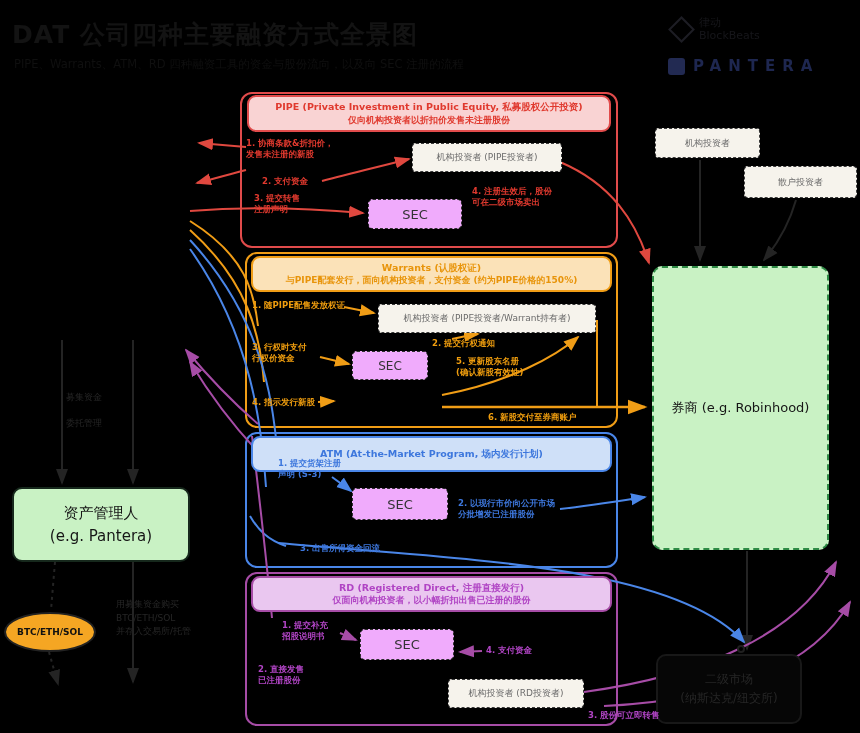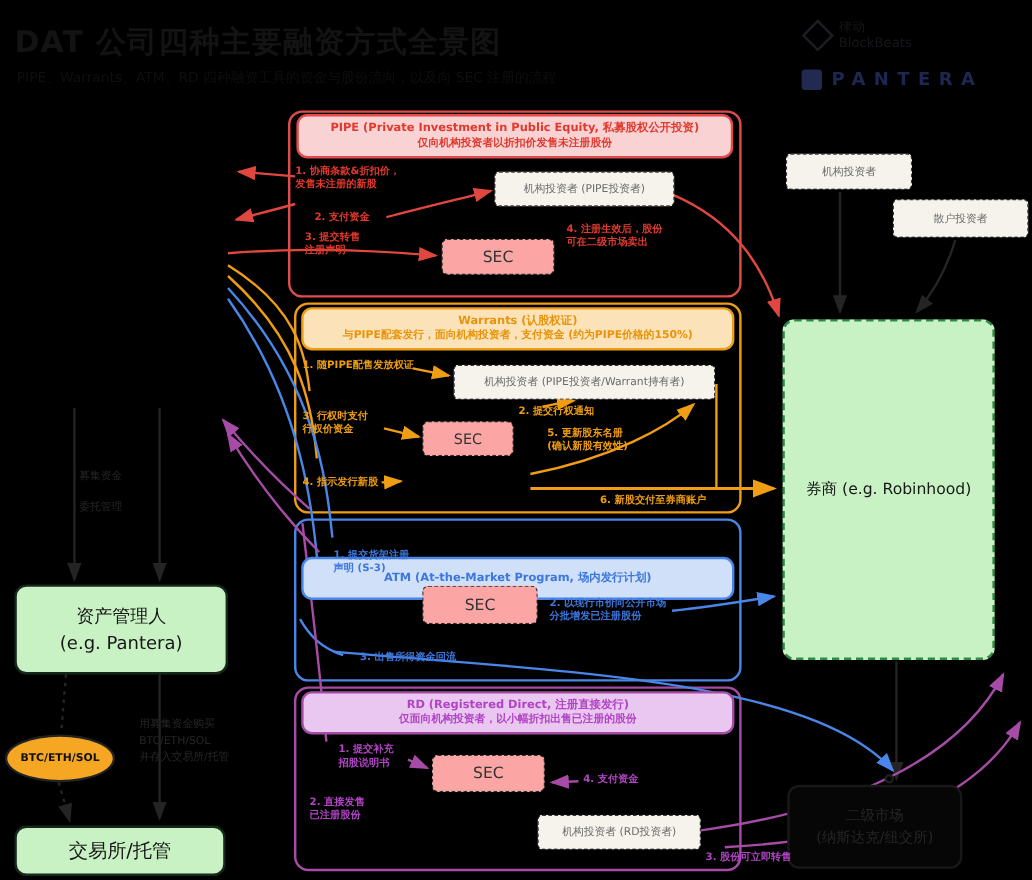--- a/index.html
+++ b/index.html
@@ -14,21 +14,21 @@
   .sec-rd  {border:2px solid #a64ca6;}
   .header{z-index:3;border-radius:9px;display:flex;flex-direction:column;align-items:center;
           justify-content:center;text-align:center;line-height:1.45;font-weight:bold;}
   .header .t1{font-size:9.5px;} .header .t2{font-size:9px;}
   .hd-pipe{background:#f9d3d3;border:2px solid #e14b4b;color:#e0392e;}
   .hd-war {background:#fbe2b8;border:2px solid #f09d16;color:#e8940a;}
   .hd-atm {background:#cfe0f8;border:2px solid #4a86e8;color:#3d77dd;}
   .hd-rd  {background:#eac7f0;border:2px solid #a64ca6;color:#b044c4;}
   .wbox{z-index:4;background:#f6f3ec;border:1.5px dashed #3a3a3a;border-radius:4px;color:#6a6a6a;
         display:flex;align-items:center;justify-content:center;text-align:left;font-size:9px;}
-  .gbox{z-index:4;background:#fca5a5;border:1.5px dashed #2f2f2f;border-radius:5px;color:#333;
+  .gbox{z-index:4;background:#f0abfc;border:1.5px dashed #2f2f2f;border-radius:5px;color:#333;
         display:flex;align-items:center;justify-content:center;text-align:center;}
   .bigGreen{z-index:4;background:#c9f2c4;border-radius:10px;display:flex;align-items:center;
         justify-content:center;text-align:center;color:#161616;}
   .solidGreen{border:2.5px solid #16281c;}
   .dashGreen{border:2px dashed #2e8b45;}
   .darkbox{z-index:4;background:#060606;display:flex;align-items:center;justify-content:center;
         text-align:center;}
   .lbl{z-index:5;font-weight:bold;font-size:8.5px;line-height:1.3;white-space:pre-line;}
   .lred{color:#e0392e;} .lorange{color:#ef9d0e;} .lblue{color:#3d77dd;} .lpurple{color:#b044c4;}
   .ldark{color:#262626;font-weight:normal;}
@@ -139,21 +139,20 @@
 
   <div class="abs bigGreen solidGreen ml" style="left:12px;top:487px;width:178px;height:75px;font-size:15px;line-height:1.5;white-space:pre-line;">资产管理人
 (e.g. Pantera)</div>
 
   <div class="abs ellipse" style="left:4px;top:612px;width:92px;height:40px;">BTC/ETH/SOL</div>
 
   <div class="abs lbl ldark ml" style="left:116px;top:598px;font-size:9px;line-height:1.5;">用募集资金购买
 BTC/ETH/SOL
 并存入交易所/托管</div>
 
-  <div class="abs bigGreen solidGreen" style="left:12px;top:688px;width:176px;height:42px;font-size:16px;">交易所/托管</div>
 
   <div class="abs wbox" style="left:655px;top:128px;width:105px;height:30px;">机构投资者</div>
   <div class="abs wbox" style="left:744px;top:166px;width:113px;height:32px;">散户投资者</div>
 
   <div class="abs bigGreen dashGreen" style="left:652px;top:266px;width:177px;height:284px;font-size:13px;">券商 (e.g. Robinhood)</div>
 
   <div class="abs dot" style="left:737px;top:645px;"></div>
   <div class="abs darkbox ml" style="left:656px;top:654px;width:146px;height:70px;border:2px solid #181818;border-radius:10px;color:#262626;font-size:12px;line-height:1.6;white-space:pre-line;">二级市场
 (纳斯达克/纽交所)</div>
 
@@ -179,24 +178,24 @@
   </div>
   <div class="abs wbox" style="left:378px;top:304px;width:218px;height:29px;">机构投资者 (PIPE投资者/Warrant持有者)</div>
   <div class="abs gbox" style="left:352px;top:351px;width:76px;height:29px;font-size:12px;">SEC</div>
   <div class="abs lbl lorange" style="left:252px;top:300px;">1. 随PIPE配售发放权证</div>
   <div class="abs lbl lorange" style="left:432px;top:338px;">2. 提交行权通知</div>
   <div class="abs lbl lorange" style="left:252px;top:342px;">3. 行权时支付
 行权价资金</div>
   <div class="abs lbl lorange" style="left:252px;top:397px;">4. 指示发行新股</div>
   <div class="abs lbl lorange" style="left:456px;top:356px;">5. 更新股东名册
 (确认新股有效性)</div>
-  <div class="abs lbl lorange" style="left:488px;top:412px;margin-left:12px;">6. 新股交付至券商账户</div>
+  <div class="abs lbl lorange" style="left:488px;top:412px;">6. 新股交付至券商账户</div>
 
   <div class="abs section sec-atm" style="left:245px;top:432px;width:373px;height:136px;"></div>
-  <div class="abs header hd-atm" style="left:251px;top:436px;width:361px;height:36px;margin-top:28px;">
+  <div class="abs header hd-atm" style="left:251px;top:436px;width:361px;height:36px;">
     <span class="t1">ATM (At-the-Market Program, 场内发行计划)</span>
   </div>
   <div class="abs gbox" style="left:352px;top:488px;width:96px;height:32px;font-size:13px;">SEC</div>
   <div class="abs lbl lblue" style="left:278px;top:458px;">1. 提交货架注册
 声明 (S-3)</div>
   <div class="abs lbl lblue" style="left:458px;top:498px;">2. 以现行市价向公开市场
 分批增发已注册股份</div>
   <div class="abs lbl lblue" style="left:300px;top:543px;">3. 出售所得资金回流</div>
 
   <div class="abs section sec-rd" style="left:245px;top:572px;width:373px;height:154px;"></div>

